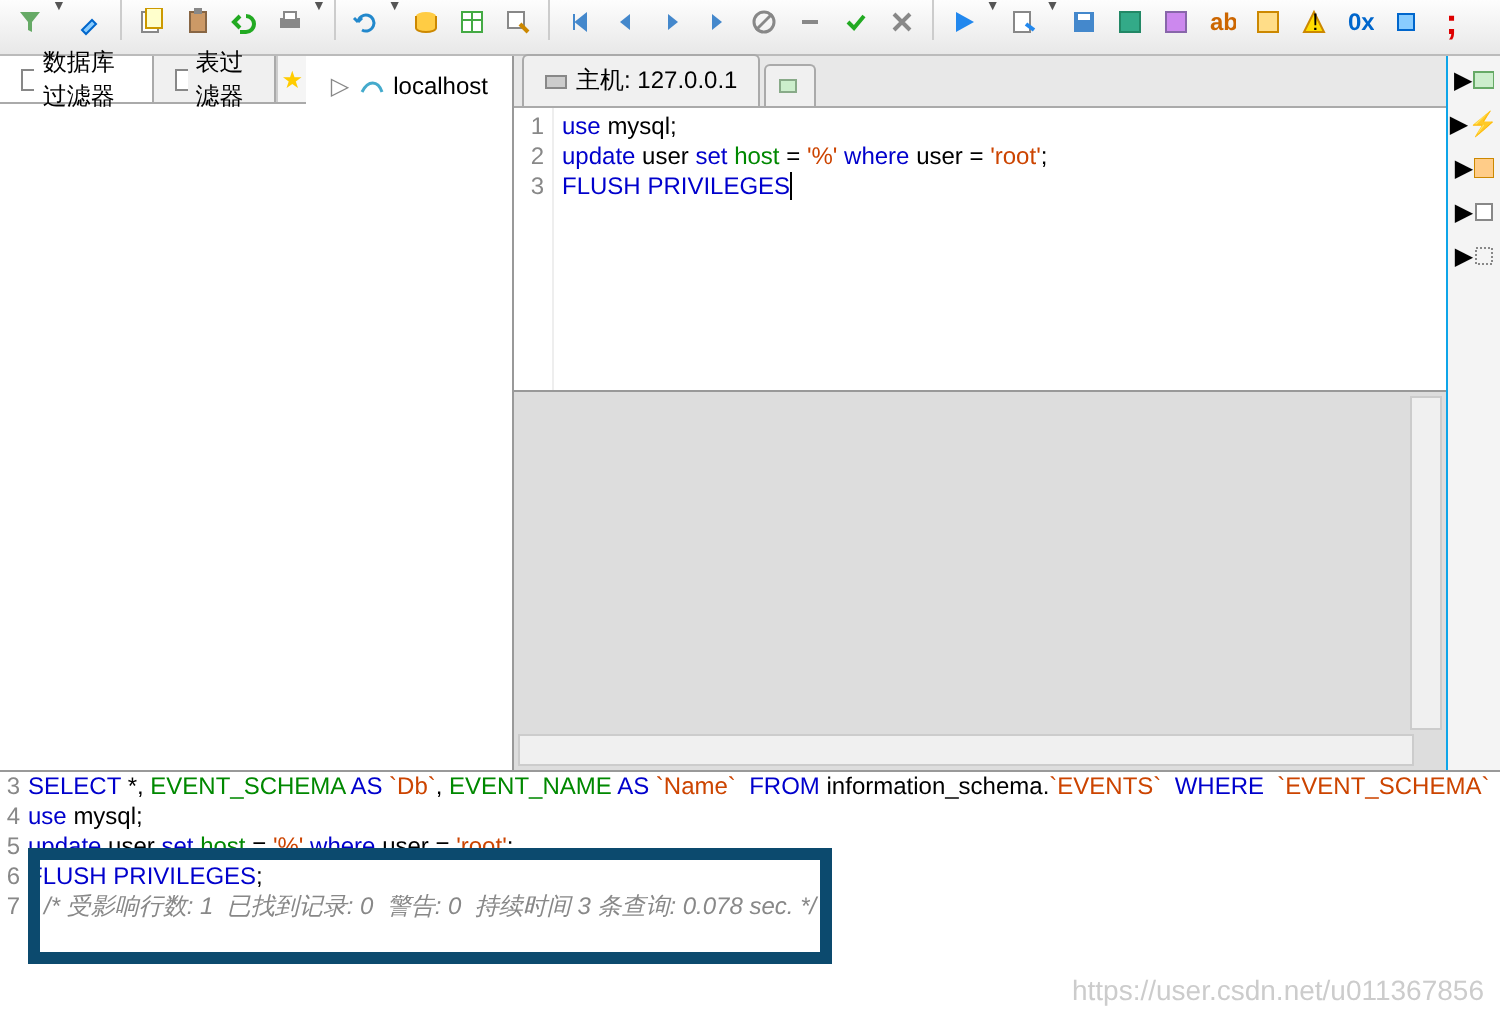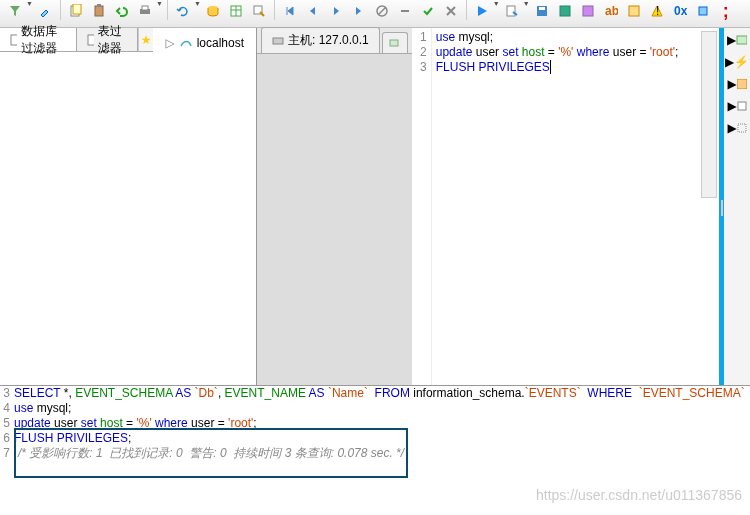--- a/index.html
+++ b/index.html
@@ -10,41 +10,41 @@
 .arrow-down{font-size:7px;color:#555;margin-left:-1px}
 .main{display:flex;height:calc(515px - 28px - 130px)}
 .left-panel{width:257px;background:#fff;border-right:1px solid #999;display:flex;flex-direction:row}
 .left-tabs{height:24px;display:flex;background:#e8e8e8;border-bottom:1px solid #aaa}
 .ltab{padding:3px 10px;border-right:1px solid #aaa;display:flex;align-items:center;gap:4px;cursor:pointer;background:#f0f0f0}
 .ltab.active{background:#fff}
 .star-area{margin-left:auto;width:24px;display:flex;align-items:center;justify-content:center;background:#f5f5f5;border-left:1px solid #ccc}
 .tree{padding:6px 8px;flex:1;background:#fff}
 .tree-item{display:flex;align-items:center;gap:4px;padding:2px 4px}
 .right-panel{flex:1;display:flex;background:#ddd}
-.editor-area{flex:1;display:flex;flex-direction:row;border-right:5px solid #0ea5e9}
+.editor-area{flex:1;display:flex;flex-direction:column;border-right:1px solid #0ea5e9}
 .editor-tabs{height:26px;display:flex;background:#e8e8e8;border-bottom:1px solid #aaa;align-items:flex-end;padding:0 4px;gap:2px}
 .etab{padding:4px 10px;border:1px solid #aaa;border-bottom:none;background:#f0f0f0;display:flex;align-items:center;gap:4px;cursor:pointer;border-radius:3px 3px 0 0}
 .etab.active{background:#fff}
 .editor{flex:1;background:#fff;display:flex;font-family:Consolas,monospace;font-size:12px}
 .gutter{width:20px;background:#fff;color:#888;text-align:right;padding:2px 4px 0 0;line-height:15px;border-right:1px solid #eee}
 .code{padding:2px 4px;line-height:15px;white-space:pre}
 .grid-area{height:190px;background:#ddd;border-top:1px solid #999;position:relative}
 .grid-scroll{position:absolute;bottom:2px;left:2px;right:16px;height:16px;background:#f0f0f0;border:1px solid #ccc}
 .side-buttons{width:26px;background:#f4f4f4;padding:4px 2px;display:flex;flex-direction:column;gap:6px;align-items:center}
 .sbtn{width:20px;height:16px;display:flex;align-items:center;justify-content:center;cursor:pointer}
 .log{height:130px;background:#fff;border-top:1px solid #999;font-family:Consolas,monospace;font-size:12px;padding:0;position:relative}
 .log-line{display:flex;line-height:15px}
 .log-gutter{width:14px;text-align:right;color:#888;padding-right:4px;flex-shrink:0}
 .log-code{white-space:pre}
 .kw-blue{color:#0000cc;font-weight:normal}
 .kw-green{color:#008800}
 .kw-red{color:#cc4400}
 .kw-ident{color:#000}
 .kw-gray{color:#888;font-style:italic}
-.highlight-box{border:2px solid #0c4a6e;padding:16px 2px}
+.highlight-box{border:6px solid #0c4a6e;padding:16px 2px}
 .watermark{position:absolute;right:8px;bottom:12px;color:#ccc;font-size:14px;font-family:Arial}
 .cursor{border-right:1px solid #000;animation:blink 1s infinite}
 @keyframes blink{50%{border-color:transparent}}
 svg{display:block}
 </style>
 </head>
 <body>
 
 <div class="toolbar">
   <span class="tbtn">

